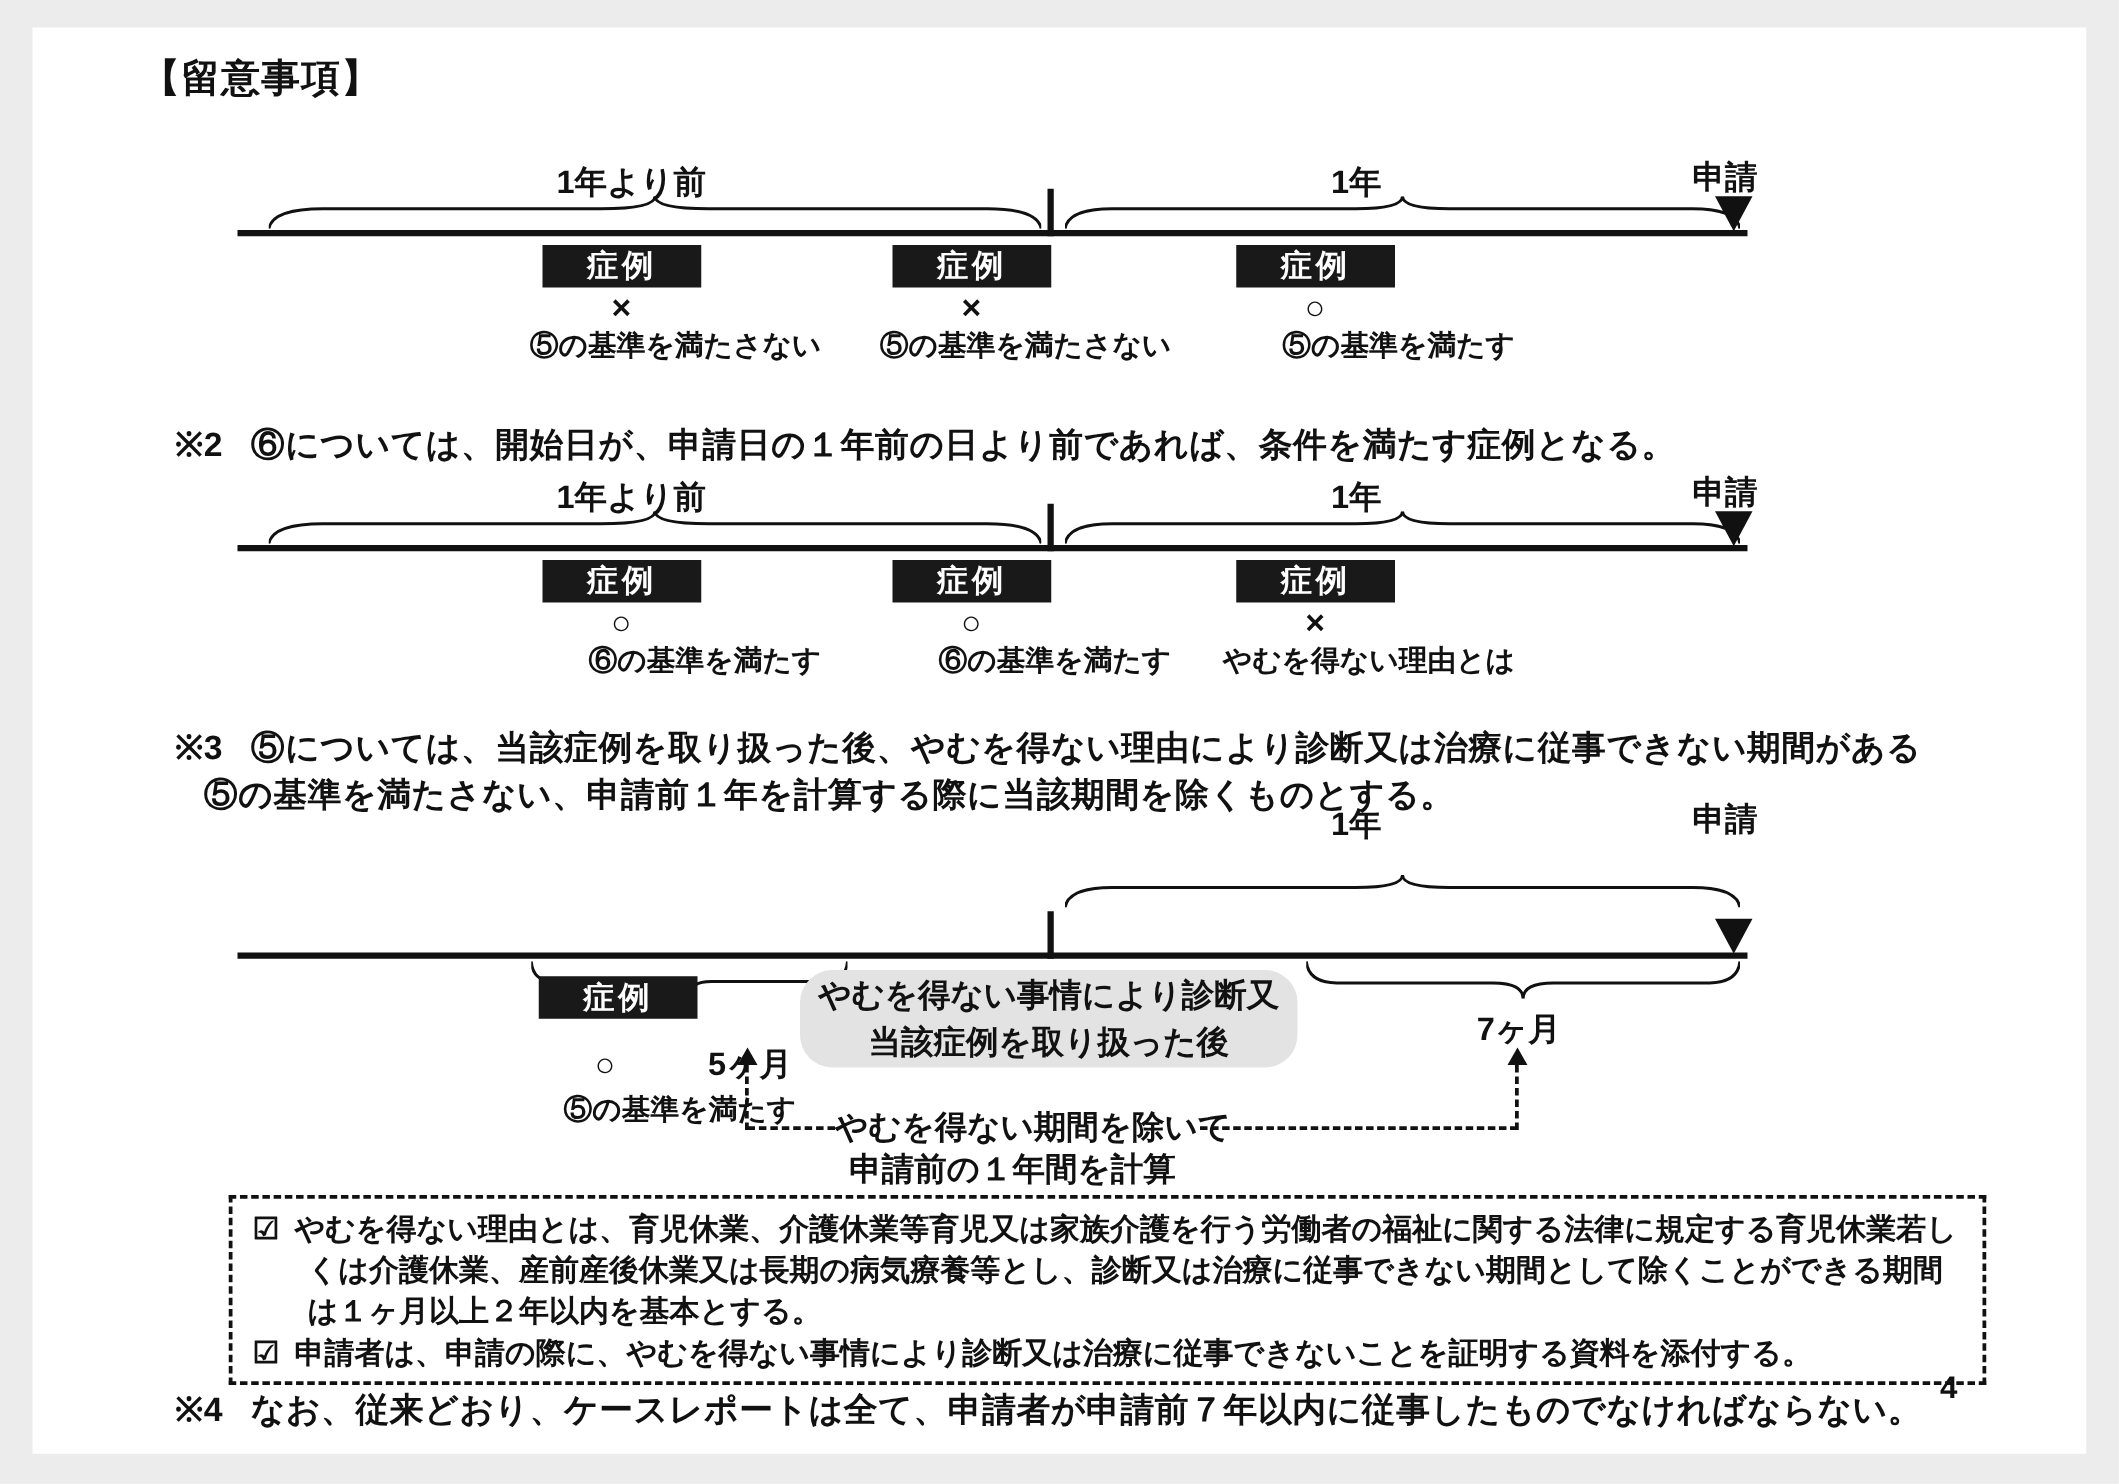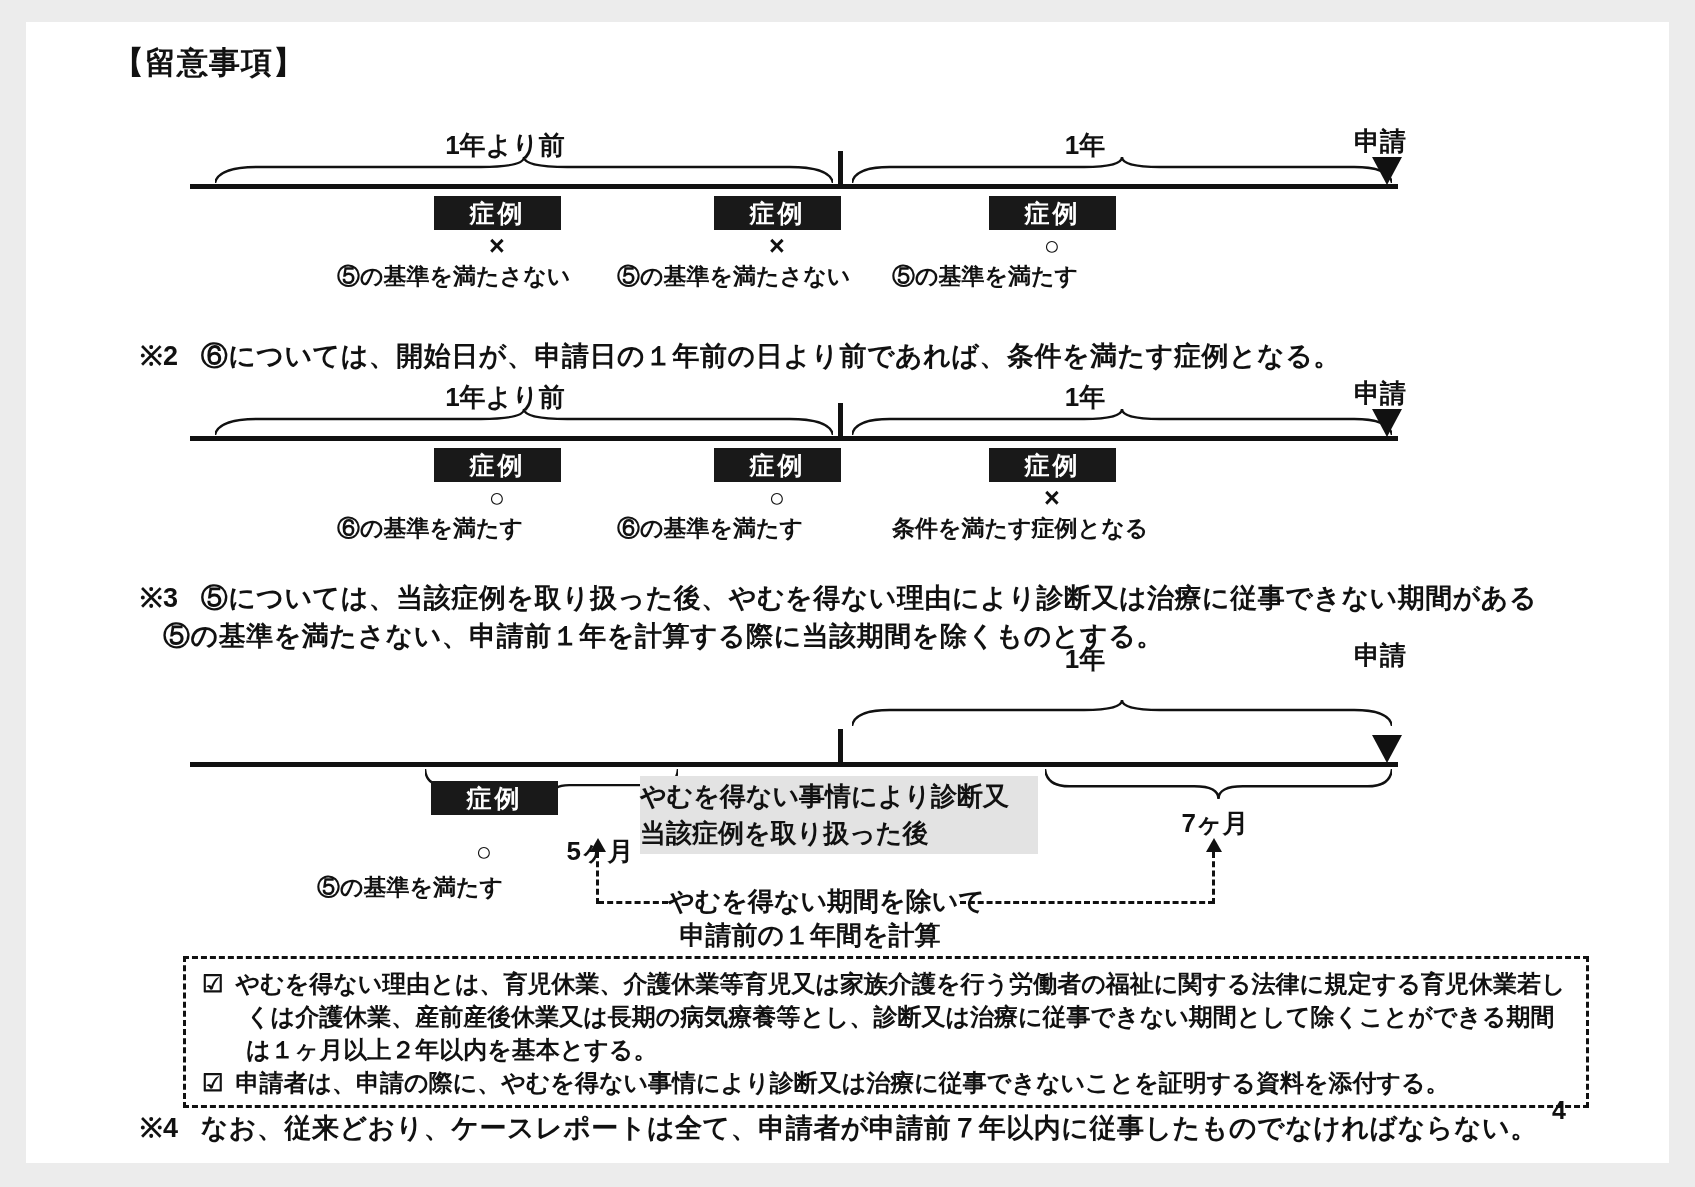--- a/index.html
+++ b/index.html
@@ -23,25 +23,26 @@
   .tl-tick{background:#111;width:5px;}
   .arrow-down{width:0;height:0;border-left:15px solid transparent;border-right:15px solid transparent;border-top:28px solid #111;}
   .brace{display:block;}
   .brace path{fill:none;stroke:#111;stroke-width:2.4;vector-effect:non-scaling-stroke;}
   .case-box{
     background:#191919;color:#fff;
     font-size:25px;font-weight:600;letter-spacing:3px;
     text-align:center;line-height:34px;height:34px;width:127px;
   }
   .case-mark{font-size:27px;font-weight:600;text-align:center;line-height:28px;}
-  .case-caption{font-size:23px;font-weight:600;text-align:left;}
+  .case-caption{font-size:23px;font-weight:600;text-align:right;}
   .gray-box{
     background:#e3e3e3;
-    font-size:26px;font-weight:600;line-height:37px;
+    font-size:26px;font-weight:600;text-align:center;line-height:37px;
     color:#111;
+    border-radius:26px;
   }
   .duration{font-size:26px;font-weight:600;text-align:center;}
   .dash-v{border-left:3px dashed #111;width:0;}
   .dash-h{border-top:3px dashed #111;height:0;}
   .arrow-up-small{width:0;height:0;border-left:8px solid transparent;border-right:8px solid transparent;border-bottom:14px solid #111;}
   .calc-note{font-size:26px;font-weight:600;text-align:center;}
   .info-box{
     border:3px dashed #111;
     padding:8px 16px 6px 16px;
     font-size:24px;font-weight:600;line-height:33px;
@@ -98,21 +99,21 @@
   <div class="abs tl-tick" style="left:838px;top:403px;height:38px;"></div>
   <div class="abs arrow-down" style="left:1372px;top:409px;"></div>
   <div class="abs case-box" style="left:434px;top:448px;">症例</div>
   <div class="abs case-box" style="left:714px;top:448px;">症例</div>
   <div class="abs case-box" style="left:989px;top:448px;">症例</div>
   <div class="abs case-mark" style="left:437px;top:484px;width:120px;">○</div>
   <div class="abs case-mark" style="left:717px;top:484px;width:120px;">○</div>
   <div class="abs case-mark" style="left:992px;top:484px;width:120px;">×</div>
   <div class="abs case-caption nowrap" style="left:337px;top:513px;width:320px;">⑥の基準を満たす</div>
   <div class="abs case-caption nowrap" style="left:617px;top:513px;width:320px;">⑥の基準を満たす</div>
-  <div class="abs case-caption nowrap" style="left:892px;top:513px;width:320px;">条件を満たす症例となる</div>
+  <div class="abs case-caption nowrap" style="left:892px;top:513px;width:320px;">やむを得ない理由とは</div>
 
   <div class="abs note-line nowrap" style="left:140px;top:578px;">
     <span class="note-marker">※3</span><span>⑤については、当該症例を取り扱った後、やむを得ない理由により診断又は治療に従事できない期間がある</span>
   </div>
   <div class="abs note-line nowrap" style="left:163px;top:618px;">⑤の基準を満たさない、申請前１年を計算する際に当該期間を除くものとする。</div>
 
   <div class="abs tl-label nowrap" style="left:1010px;top:642px;width:150px;">1年</div>
   <div class="abs tl-label nowrap" style="left:1320px;top:638px;width:120px;">申請</div>
   <svg class="abs brace" style="left:852px;top:700px;width:540px;height:26px;" viewBox="0 0 200 26" preserveAspectRatio="none">
       <path d="M 0 26 Q 1 10 14 10 L 86 10 Q 100 10 100 0 Q 100 10 114 10 L 186 10 Q 199 10 200 26"></path>

